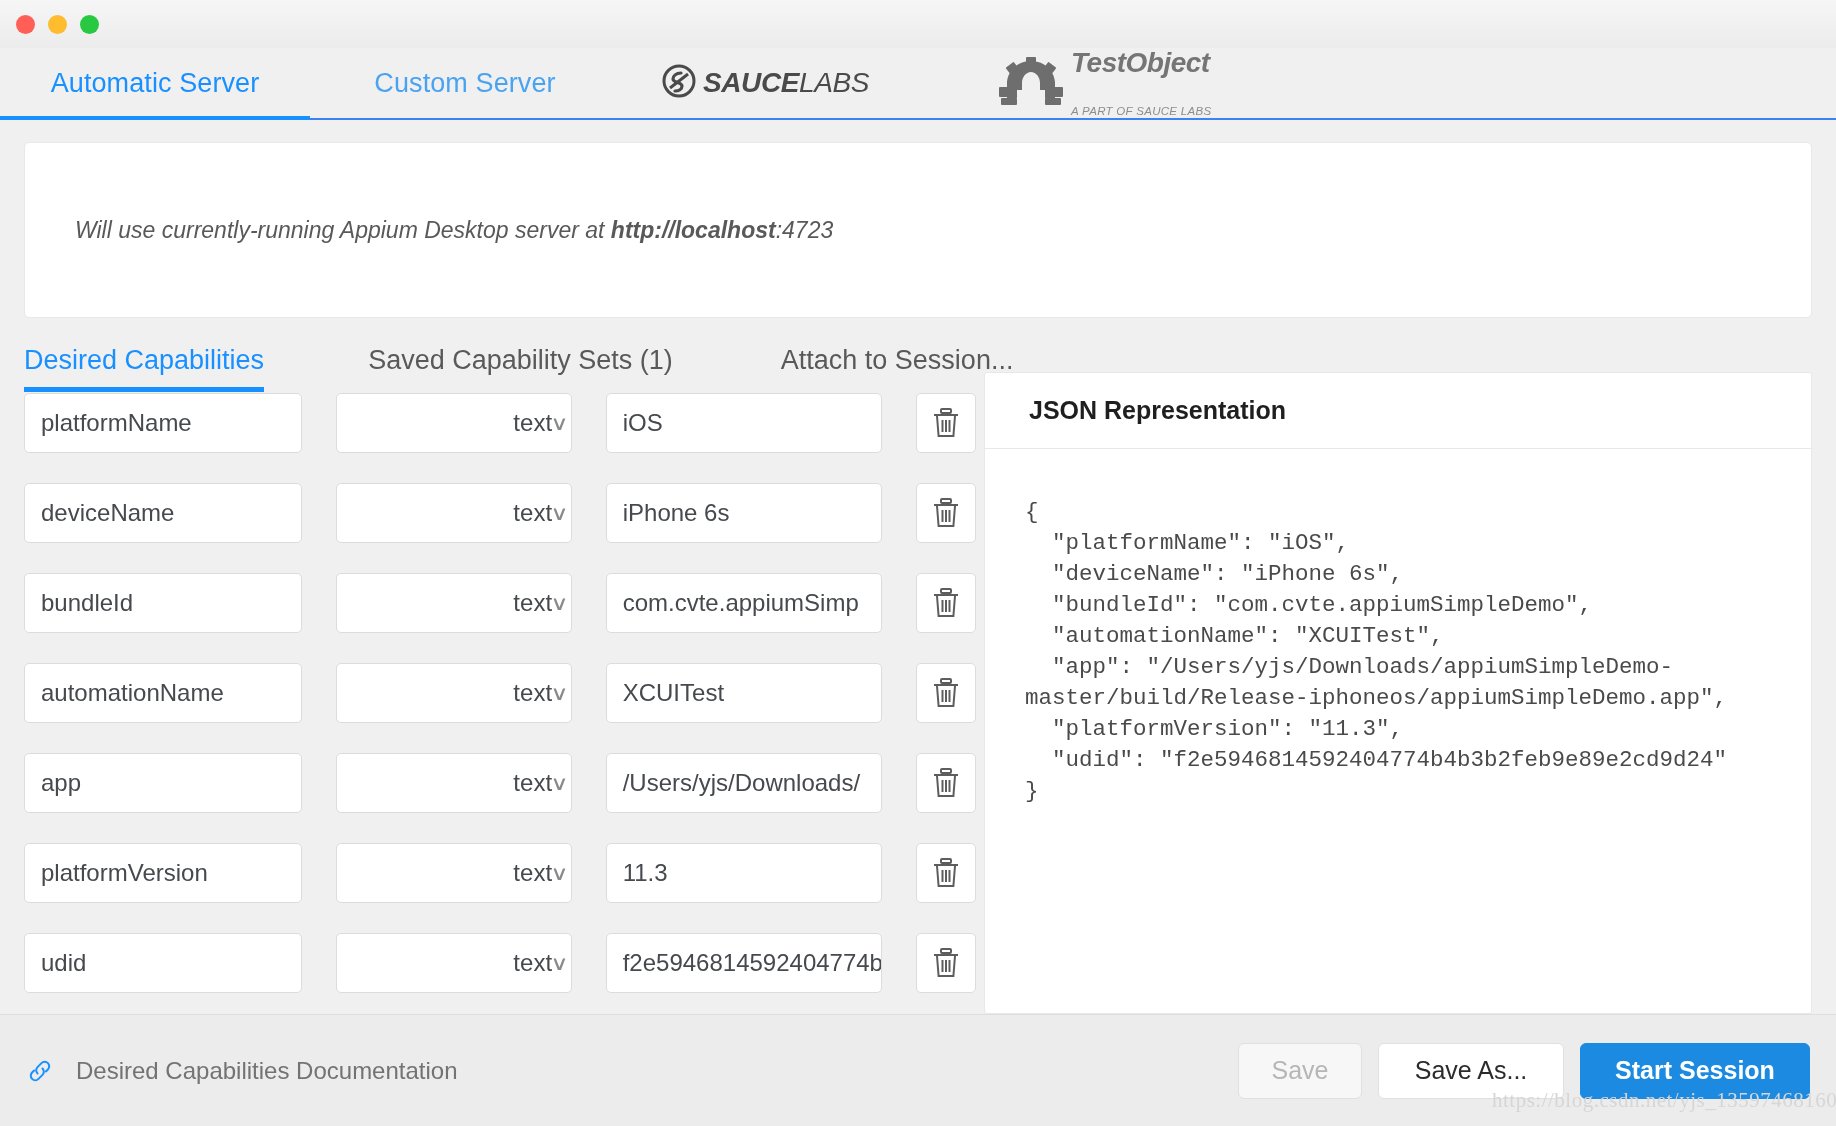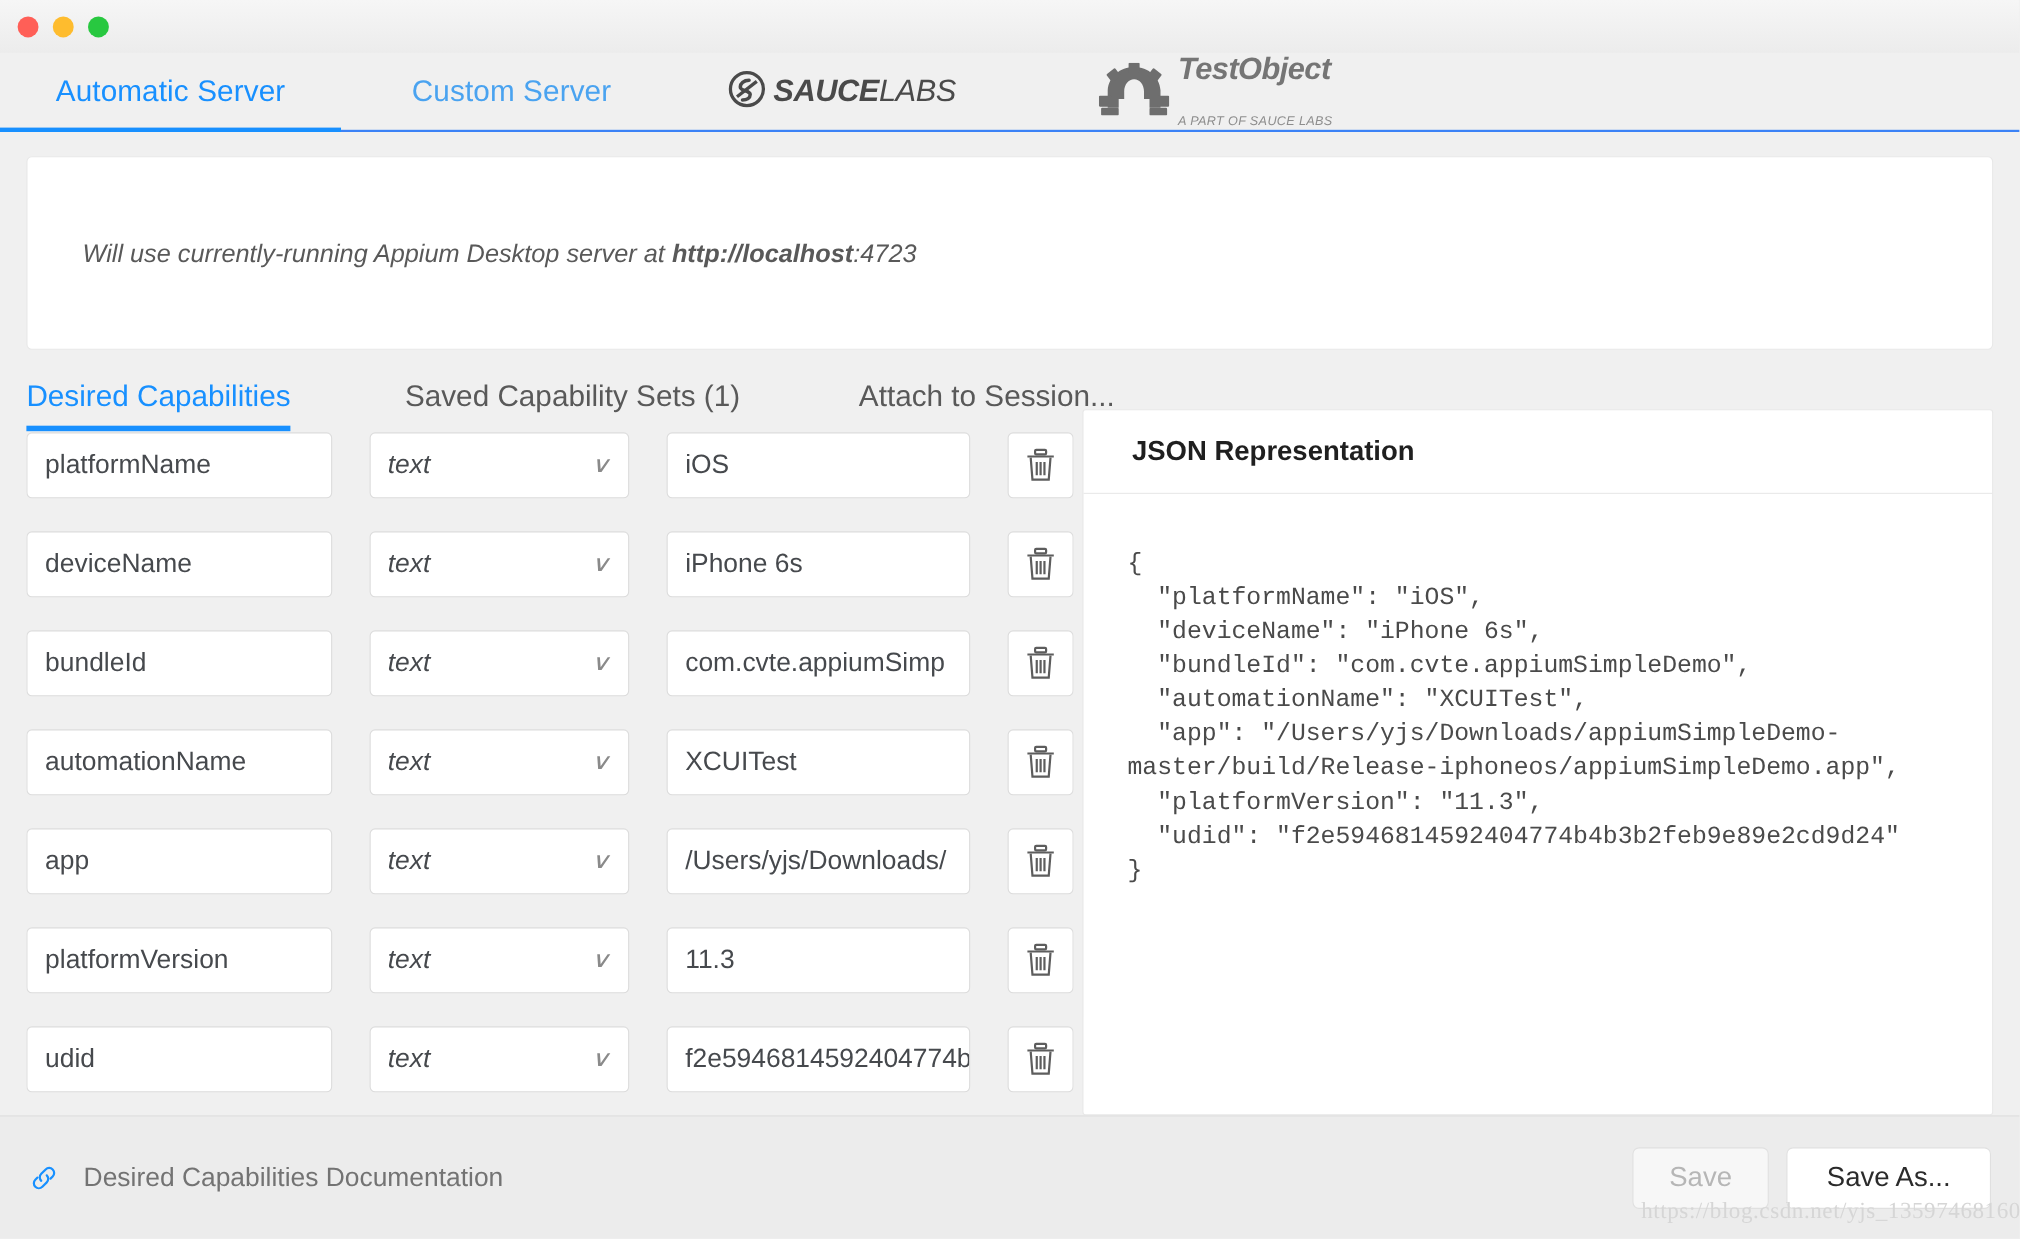--- a/index.html
+++ b/index.html
@@ -173,21 +173,21 @@
     border-radius: 5px;
     display: flex;
     align-items: center;
     padding: 0 16px;
     font-size: 24px;
     color: #46494d;
     overflow: hidden;
     white-space: nowrap;
   }
   .fld.name  { width: 288px; margin-right: 34px; }
-  .fld.type  { width: 245px; margin-right: 34px; justify-content: space-between; padding-right: 18px; font-style: italic; }
+  .fld.type  { width: 245px; margin-right: 34px; justify-content: flex-end; padding-right: 4px; }
   .fld.value { width: 287px; margin-right: 34px; }
   .chev {
     color: #8a8a8a;
     font-size: 20px;
     line-height: 1;
     transform: scaleX(1.25);
     display: inline-block;
   }
   .trash-btn {
     width: 62px; height: 60px;
@@ -609,18 +609,21 @@
 
     <div class="spacer"></div>
 
     <div class="btns">
       <div class="btn save">
           <span>Save</span>
         </div>
       <div class="btn saveas">
           <span>Save As...</span>
         </div>
+      <div class="btn start">
+          <span>Start Session</span>
+        </div>
     </div>
   </div>
 
   <div class="watermark">https://blog.csdn.net/yjs_13597468160</div>
 
 </div>
 
 </body></html>

